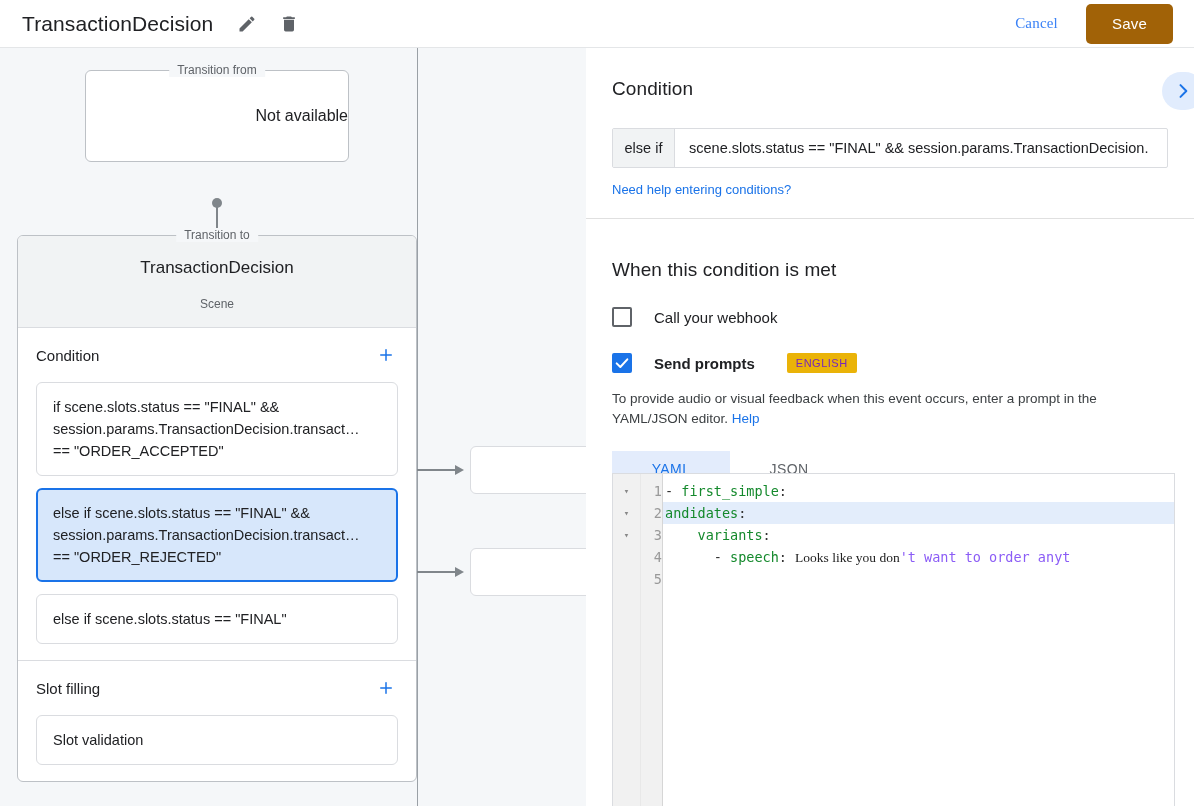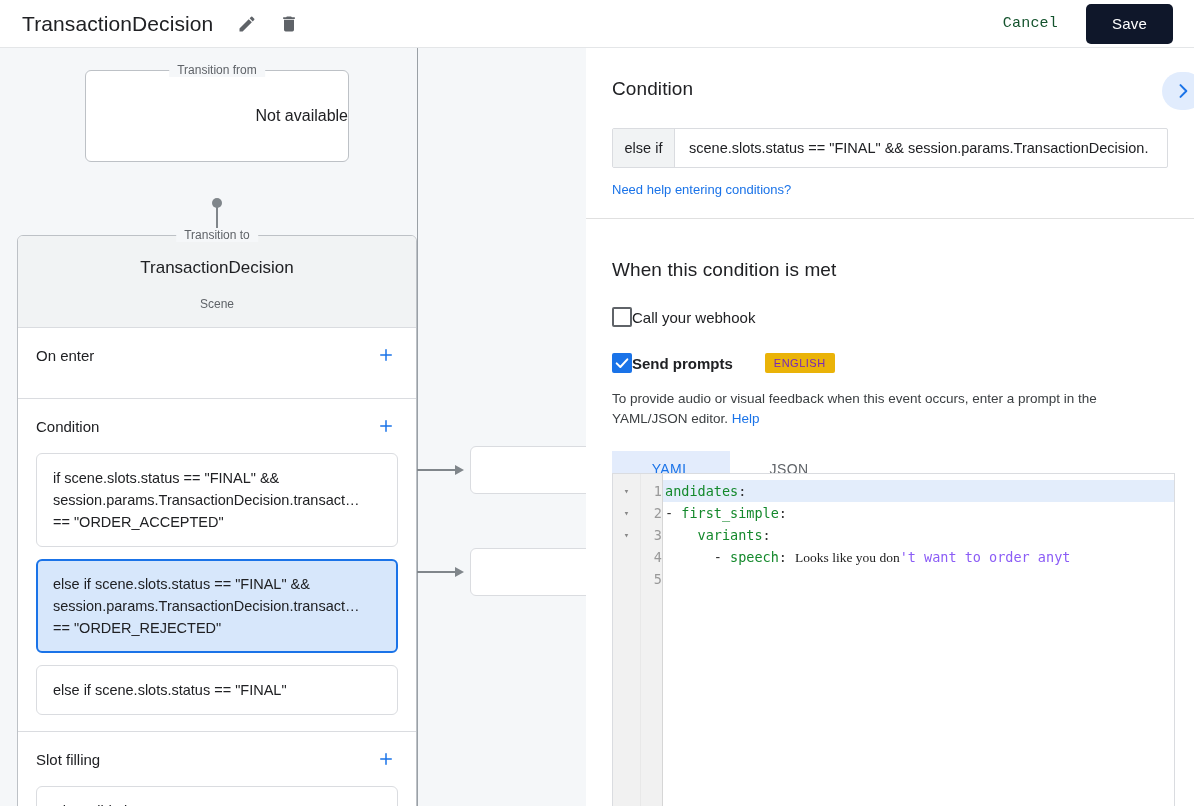--- a/index.html
+++ b/index.html
@@ -28,25 +28,25 @@
     display: flex; align-items: center; justify-content: center;
     cursor: pointer; background: none; border: none;
   }
   .hdr-icon-btn:first-of-type { margin-left: 20px; }
   #topbar-right {
     margin-left: auto; display: flex; align-items: center; gap: 18px;
     padding-right: 21px;
   }
   #cancel-btn {
     background: none; border: none; cursor: pointer;
-    color: #14532d; font-size: 15px; font-family: Liberation Mono, monospace;
+    color: #3b82f6; font-size: 15px; font-family: Liberation Serif, serif;
     padding: 8px 10px; letter-spacing: .2px;
   }
   #save-btn {
-    background: #0f172a; border: none; cursor: pointer;
+    background: #a16207; border: none; cursor: pointer;
     color: #ffffff; font-size: 15px; font-family: inherit;
     padding: 0 26px; height: 40px; border-radius: 5px; letter-spacing: .2px;
   }
 
   
   #canvas {
     position: absolute; top: 48px; left: 0; width: 586px; height: 758px;
     background: #f5f7f9; overflow: hidden;
   }
   #canvas-vline {
@@ -183,21 +183,21 @@
   #met-section { padding: 28px 26px 0 26px; }
   #met-heading { font-size: 19px; color: #202124; letter-spacing: .1px; margin-top: 34px; }
 
   .chk-row { display: flex; align-items: center; margin-top: 26px; }
   .chkbox {
     width: 20px; height: 20px; flex: none; border-radius: 2px;
     border: 2px solid #5f6368; background: #ffffff; cursor: pointer;
     display: flex; align-items: center; justify-content: center;
   }
   .chkbox.on { background: #1a73e8; border-color: #1a73e8; }
-  .chk-label { font-size: 15px; color: #202124; }
+  .chk-label { margin-left: 22px; font-size: 15px; color: #202124; }
   .badge {
     margin-left: 32px; background: #eab308; color: #7627bb;
     font-size: 11px; letter-spacing: .5px; padding: 4px 9px; border-radius: 2px;
   }
   #prompt-desc {
     margin-top: 16px; font-size: 13.5px; color: #3c4043; line-height: 20px;
     max-width: 562px;
   }
   #prompt-desc a { color: #1a73e8; text-decoration: none; cursor: pointer; }
 
@@ -297,33 +297,20 @@
 
   <div id="box-to">
     <div class="flow-legend">Transition to</div>
 
     <div id="box-to-head">
       <div id="box-to-title">TransactionDecision</div>
       <div id="box-to-sub">Scene</div>
     </div>
 
     <div id="sections-host">
-        <div class="section">
-          <div class="section-head">
-            <div class="section-title">On enter</div>
-            <button class="plus-btn">
-              <span>
-                <svg width="18" height="18" viewBox="0 0 24 24" fill="none" stroke="#1a73e8" stroke-width="2" stroke-linecap="round">
-                  <line x1="12" y1="5" x2="12" y2="19"></line>
-                  <line x1="5" y1="12" x2="19" y2="12"></line>
-                </svg>
-              </span>
-            </button>
-          </div>
-        </div>
         <div class="section">
           <div class="section-head">
             <div class="section-title">Condition</div>
             <button class="plus-btn">
               <span>
                 <svg width="18" height="18" viewBox="0 0 24 24" fill="none" stroke="#1a73e8" stroke-width="2" stroke-linecap="round">
                   <line x1="12" y1="5" x2="12" y2="19"></line>
                   <line x1="5" y1="12" x2="19" y2="12"></line>
                 </svg>
               </span>
@@ -425,19 +412,19 @@
       <div></div>
     </div>
   <div id="ed-nums">
       <div>1</div>
       <div>2</div>
       <div>3</div>
       <div>4</div>
       <div>5</div>
     </div>
   <div id="ed-code">
+      <div class="row"><span class="tk-pun">- </span><span class="tk-key">first_simple</span><span class="tk-pun">:</span></div>
       <div class="row hl"><span class="tk-key">andidates</span><span class="tk-pun">:</span></div>
-      <div class="row"><span class="tk-pun">- </span><span class="tk-key">first_simple</span><span class="tk-pun">:</span></div>
       <div class="row"><span class="tk-pun">    </span><span class="tk-key">variants</span><span class="tk-pun">:</span></div>
       <div class="row"><span class="tk-pun">      - </span><span class="tk-key">speech</span><span class="tk-pun">: </span><span class="tk-txt">Looks like you don</span><span class="tk-str">'t want to order anyt</span></div>
       <div class="row">&nbsp;</div>
     </div>
 </div>
 
 </body></html>

